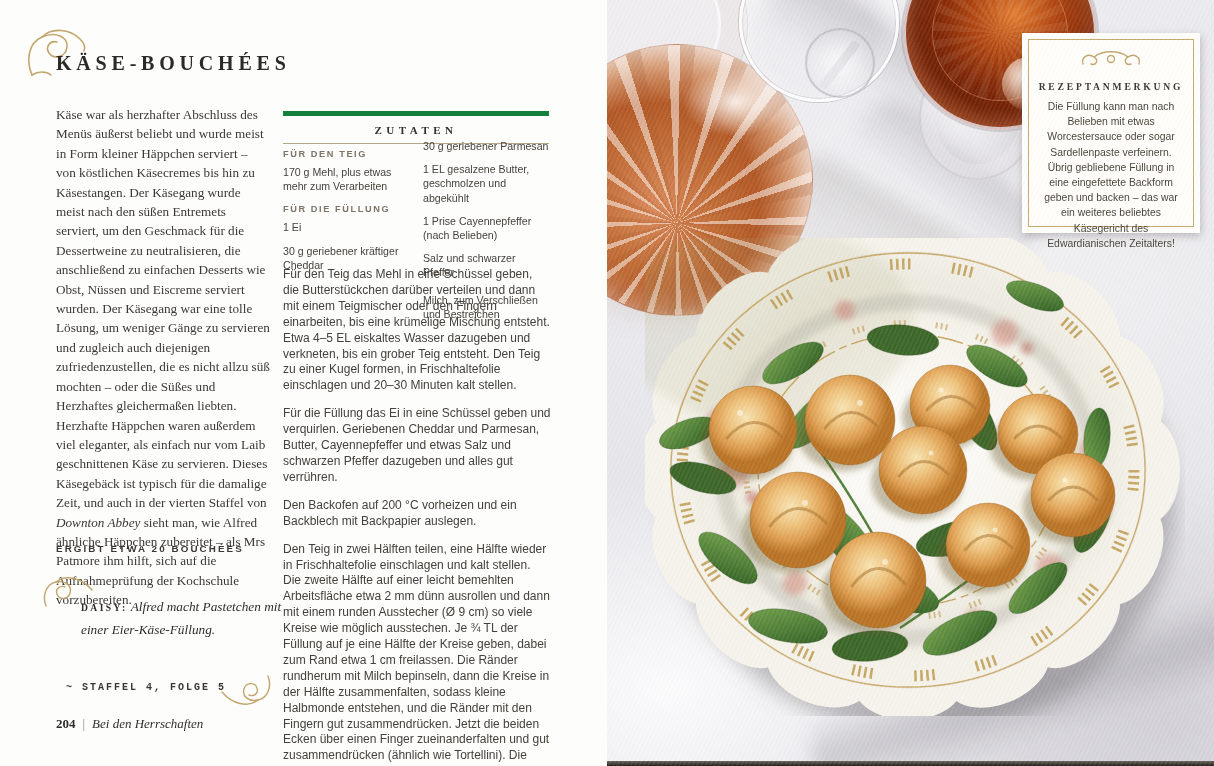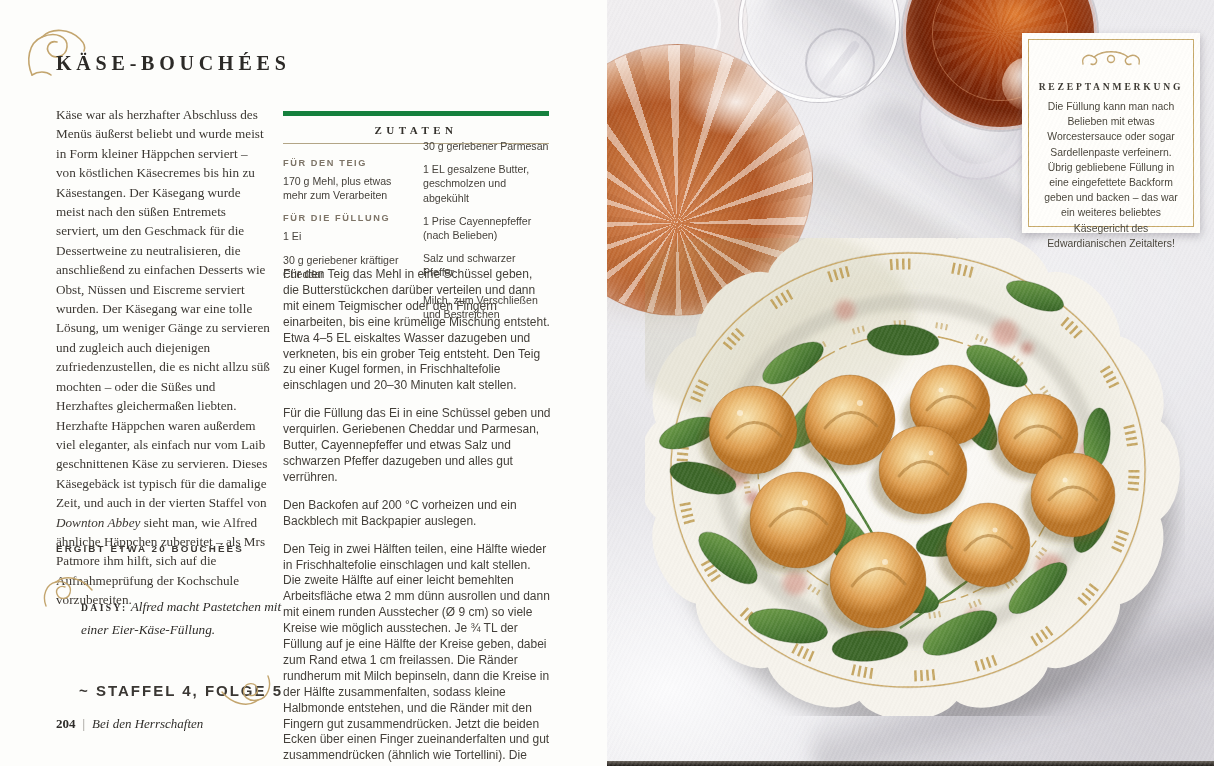--- a/index.html
+++ b/index.html
@@ -13,35 +13,35 @@
   .page-title{position:absolute;left:56px;top:52px;margin:0;font-size:20px;font-weight:600;
               letter-spacing:4.8px;color:#2c2a27;font-family:"Liberation Serif",serif;}
   .intro{position:absolute;left:56px;top:105px;width:214px;margin:0;font-size:13.2px;
          line-height:19.4px;color:#3c3833;}
   .intro em{font-style:italic;}
   .yield{position:absolute;left:56px;top:543px;font-family:"Liberation Sans",sans-serif;
          font-size:9.8px;font-weight:700;letter-spacing:2.1px;color:#3a3733;}
   .dlg{position:absolute;left:81px;top:596px;width:205px;}
   .dlg p{margin:0 0 9px 0;font-size:13.3px;line-height:21.5px;font-style:italic;color:#2f2d2a;}
   .speaker{font-style:normal;font-size:9.6px;font-weight:600;letter-spacing:2.4px;color:#2f2d2a;}
-  .episode{position:absolute;left:79px;top:682px;font-family:Liberation Sans, sans-serif;
-           font-size:15px;font-weight:700;letter-spacing:2px;color:#3a3733;}
+  .episode{position:absolute;left:66px;top:682px;font-family:Liberation Mono, monospace;
+           font-size:10px;font-weight:700;letter-spacing:2px;color:#3a3733;}
   .footer{position:absolute;left:56px;top:716px;font-size:13px;color:#2f2d2a;}
   .footer .num{font-weight:700;}
   .footer .sep{color:#8d8a85;margin:0 7px;font-weight:400;}
   .footer .chapter{font-style:italic;}
 
   
   .zut-head{position:absolute;left:283px;top:111px;width:266px;border-top:5px solid #15803d;
             border-bottom:1px solid #b3a586;padding:4px 0 5px;text-align:center;}
   .zut-title{font-size:11px;font-weight:600;letter-spacing:4.5px;color:#34312c;}
   .ing-grid{position:absolute;left:283px;top:139px;width:266px;display:flex;gap:14px;
             font-family:"Liberation Sans",sans-serif;}
   .ing-col{width:126px;}
-  .ing-h{font-size:9.2px;font-weight:700;letter-spacing:1.6px;color:#7d7467;margin:19px 0 6px;}
+  .ing-h{font-size:9.2px;font-weight:700;letter-spacing:1.6px;color:#7d7467;margin:10px 0 6px;}
   .ing-h.second{margin-top:11px;}
   .ing-i{font-size:10.6px;line-height:14.2px;color:#46423c;margin:0 0 9px;}
   .steps{position:absolute;left:283px;top:267px;width:268px;font-family:"Liberation Sans",sans-serif;}
   .steps p{margin:0 0 12px;font-size:12px;line-height:15.9px;color:#44403a;}
 
   
   .photo{position:absolute;left:607px;top:0;width:607px;height:766px;overflow:hidden;
     background:
       radial-gradient(ellipse 420px 300px at 10% 90%, rgba(253,253,254,.95), rgba(253,253,254,0) 70%),
       radial-gradient(ellipse 520px 400px at 92% 94%, rgba(198,195,203,.55), rgba(198,195,203,0) 62%),

